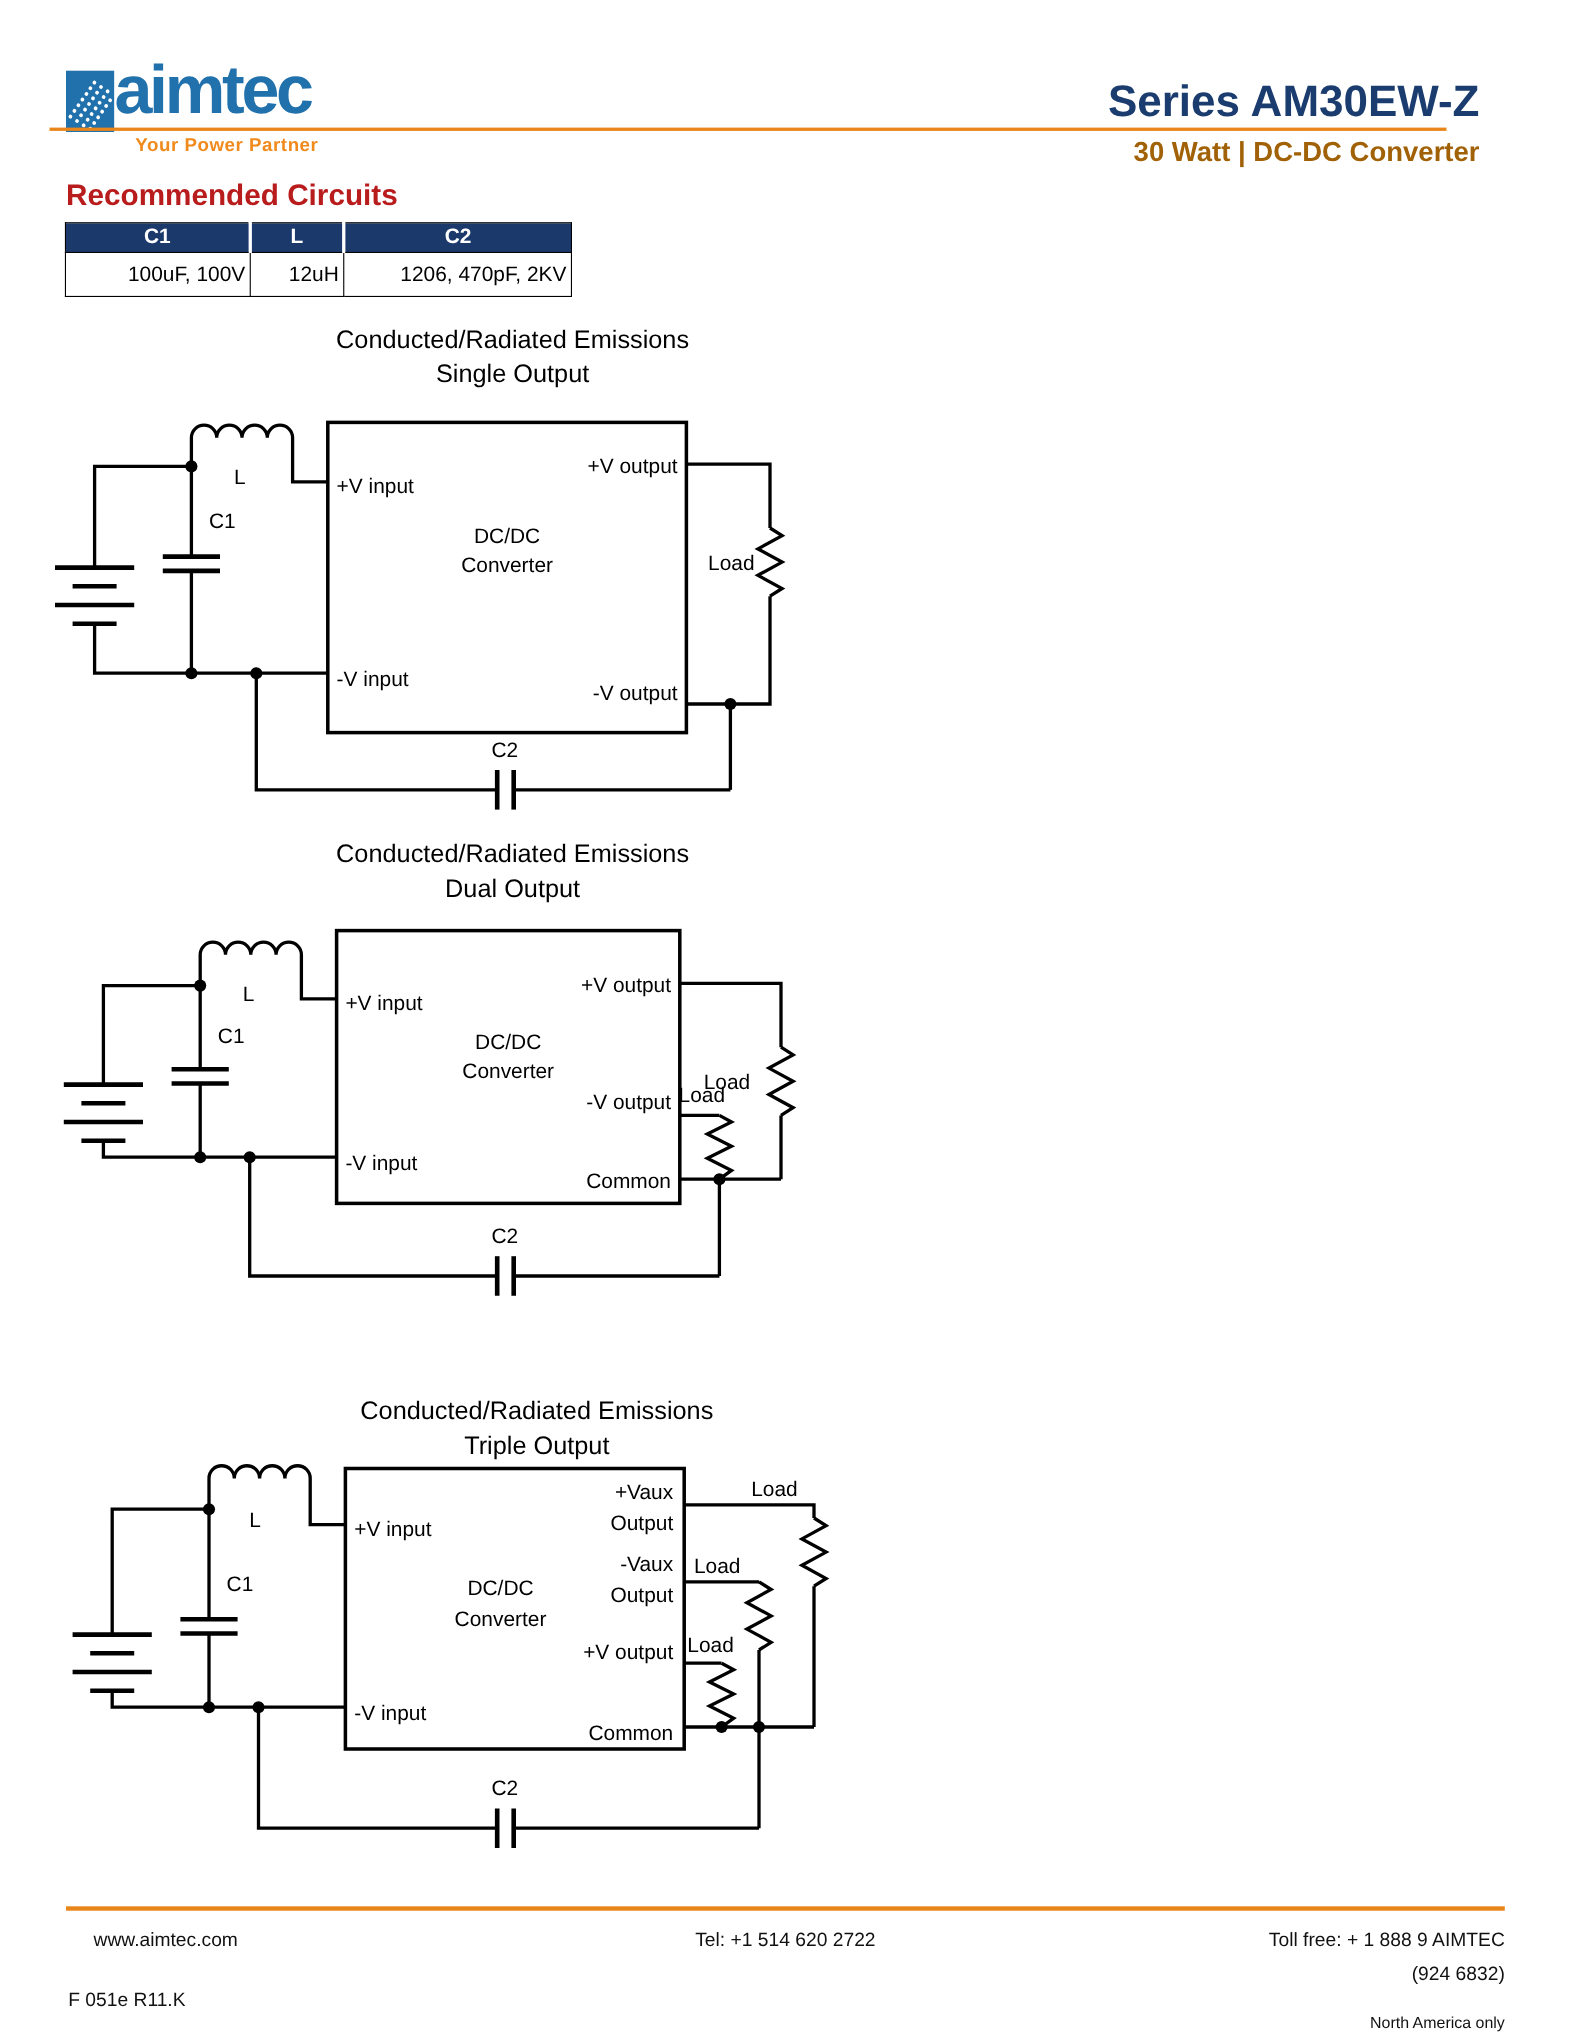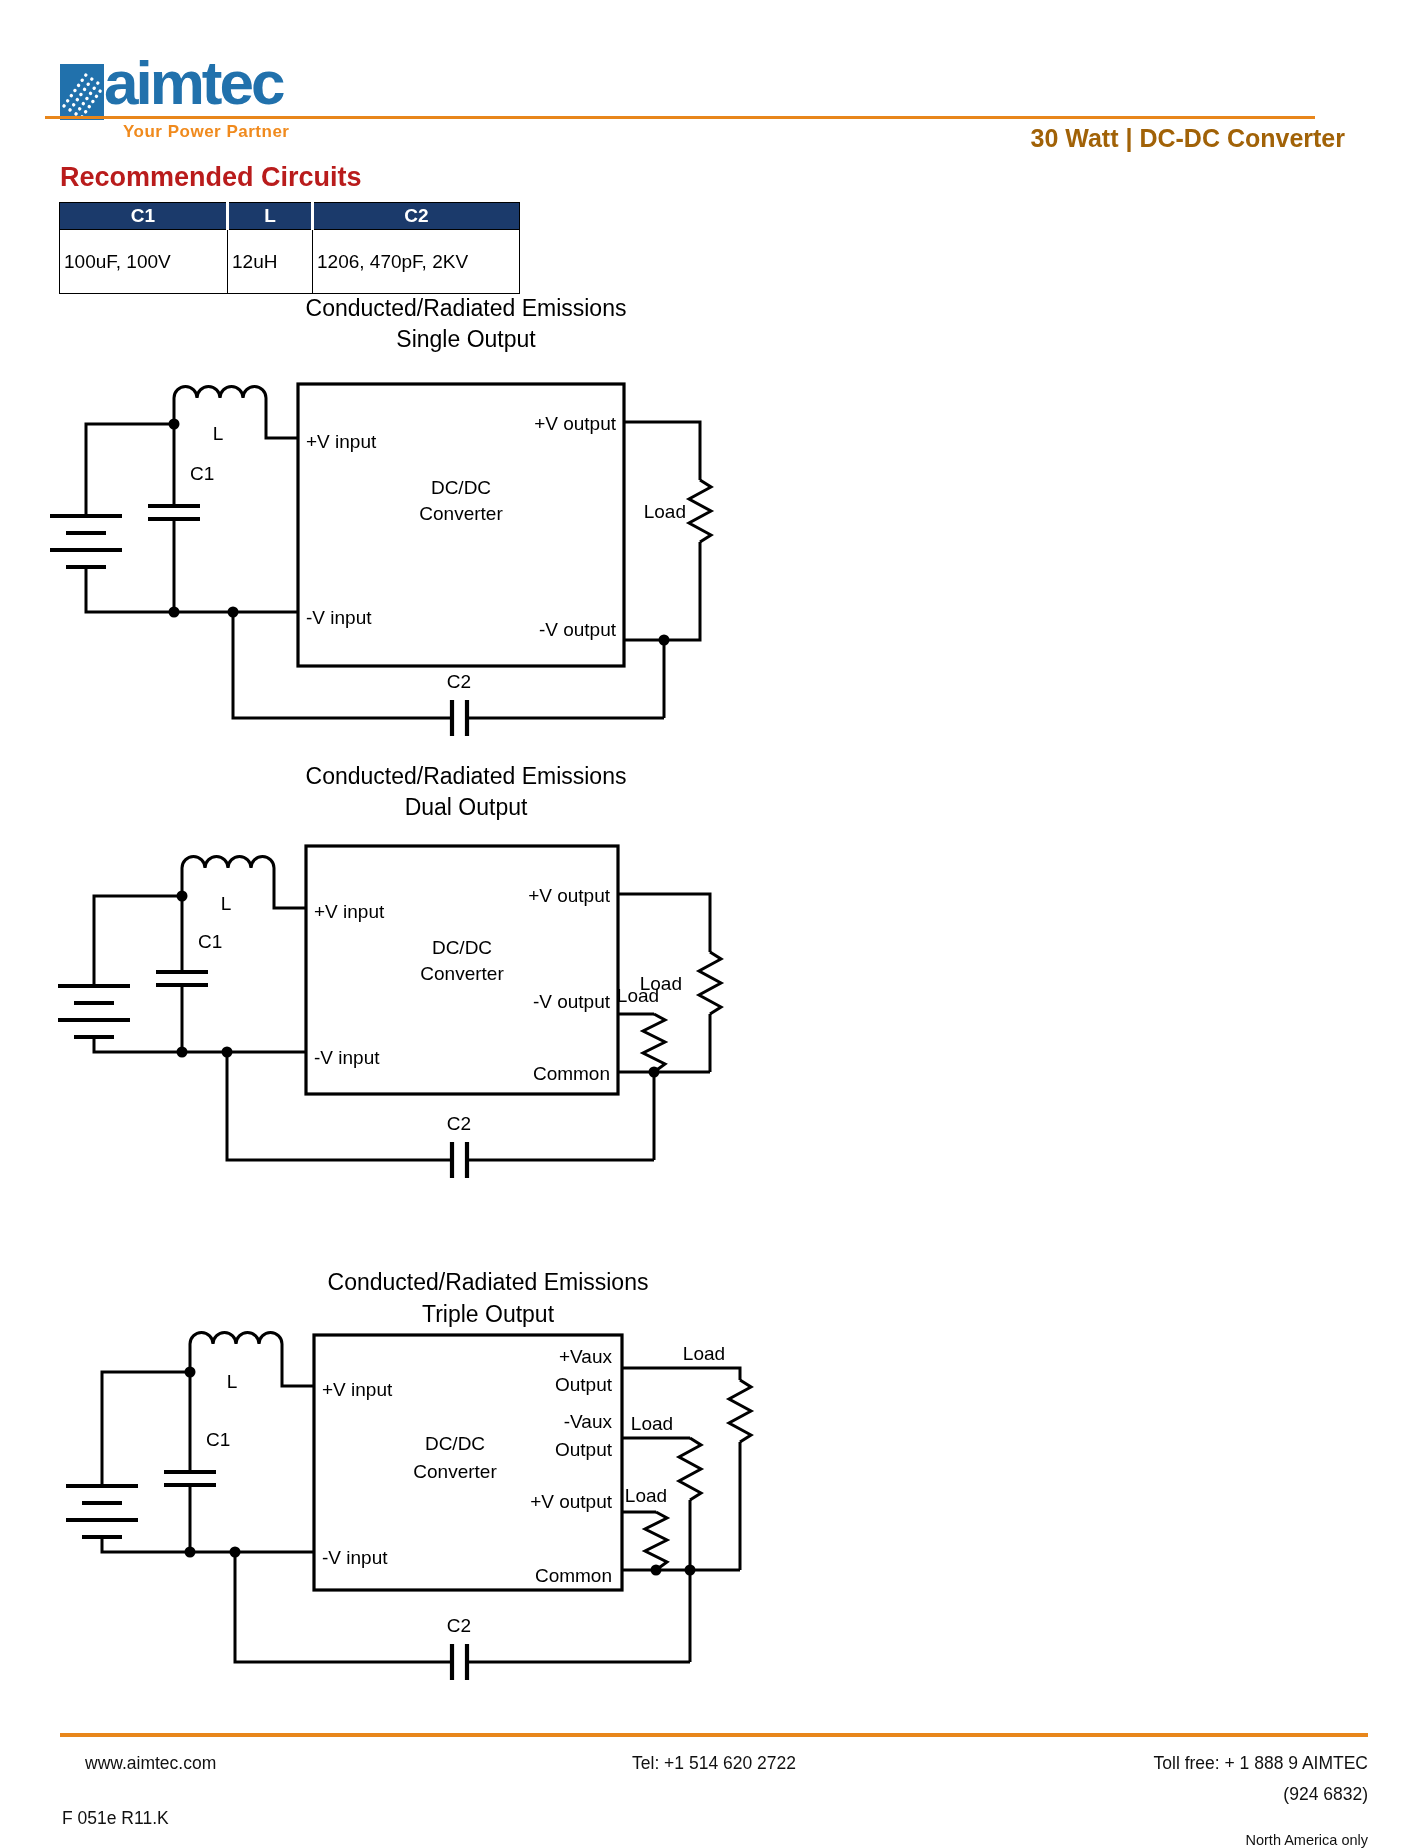--- a/index.html
+++ b/index.html
@@ -17,21 +17,21 @@
                 color:#1B3C6E;line-height:1;}
   .series-sub{position:absolute;right:83px;top:126px;font-size:25px;font-weight:bold;
               color:#a16207;line-height:1;}
 
   
   .sec-heading{position:absolute;left:60px;top:162px;font-size:27px;font-weight:bold;color:#b91c1c;}
   .ctable{position:absolute;left:59px;top:202px;border-collapse:collapse;}
   .ctable th{background:#1B3A6B;color:#fff;font-size:19px;font-weight:bold;
              height:26px;padding:0;border-right:3px solid #fff;}
   .ctable th:last-child{border-right:none;}
-  .ctable td{border:1.6px solid #000;font-size:19px;height:31px;text-align:left;padding:16px 4px;}
+  .ctable td{border:1.6px solid #000;font-size:19px;height:31px;text-align:right;padding:4px 4px;}
   .ctable .w1{width:166px;} .ctable .w2{width:82px;} .ctable .w3{width:205px;}
   .ctable{border:1.6px solid #000;}
 
   
   .circ{position:absolute;left:0;}
   .wire{stroke:#000;stroke-width:3;fill:none;}
   .plate{stroke:#000;stroke-width:4.2;fill:none;}
   .boxr{stroke:#000;stroke-width:3.2;fill:none;}
   .dot{fill:#000;stroke:none;}
   text{fill:#000;}
@@ -55,20 +55,21 @@
         <line x1="4" y1="42" x2="28" y2="8"></line>
         <line x1="10" y1="46" x2="34" y2="12"></line>
         <line x1="16" y1="50" x2="40" y2="16"></line>
         <line x1="22" y1="53" x2="43" y2="23"></line>
       </g>
     </svg>
   </div>
   <div class="logo-word">aimtec</div>
   <div class="tagline">Your Power Partner</div>
   <div class="top-rule"></div>
+  <div class="series-title">Series AM30EW-Z</div>
   <div class="series-sub">30 Watt | DC-DC Converter</div>
 
   <div class="sec-heading">Recommended Circuits</div>
 
   <table class="ctable">
     <tbody>
         <tr>
       <th class="w1">C1</th>
       <th class="w2">L</th>
       <th class="w3">C2</th>

